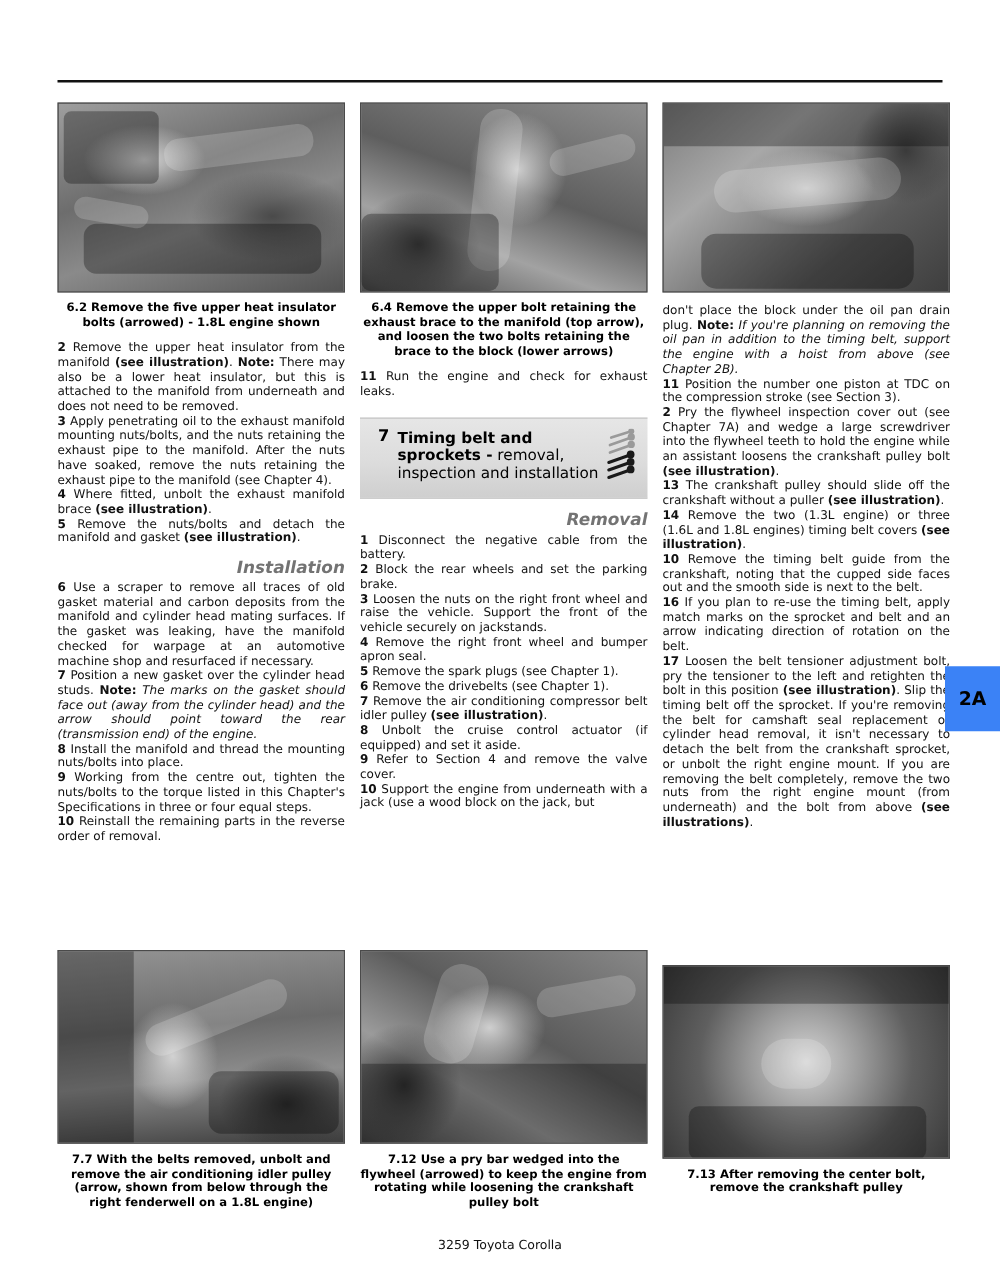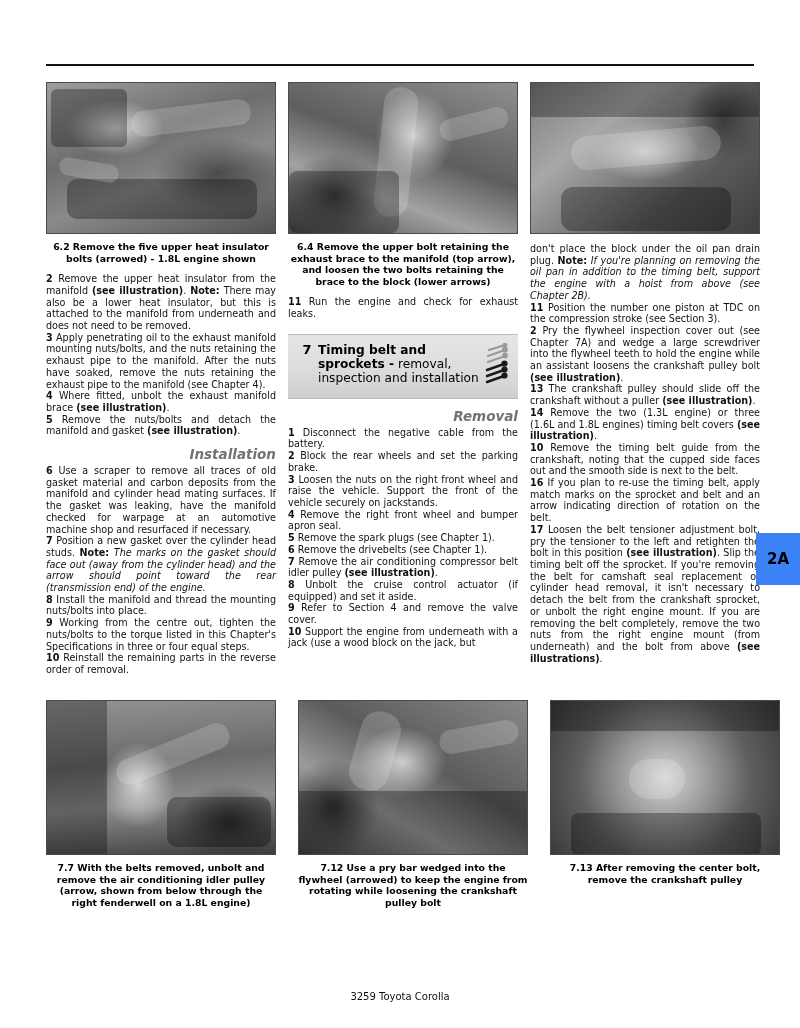--- a/index.html
+++ b/index.html
@@ -147,25 +147,26 @@
   .section-icon {
     flex: 0 0 26px;
     width: 26px;
     align-self: center;
     margin-left: 4px;
   }
 
   
   .bottom-row {
     position: absolute;
-    top: 700px;
+    top: 760px;
     left: 46px;
     width: 716px;
     display: flex;
-    gap: 22px;
+    gap: 12px;
+    align-items: center;
   }
   .bottom-row .photo {
     height: 155px;
   }
 
   
   .side-tab {
     position: absolute;
     right: 0;
     top: 533px;

